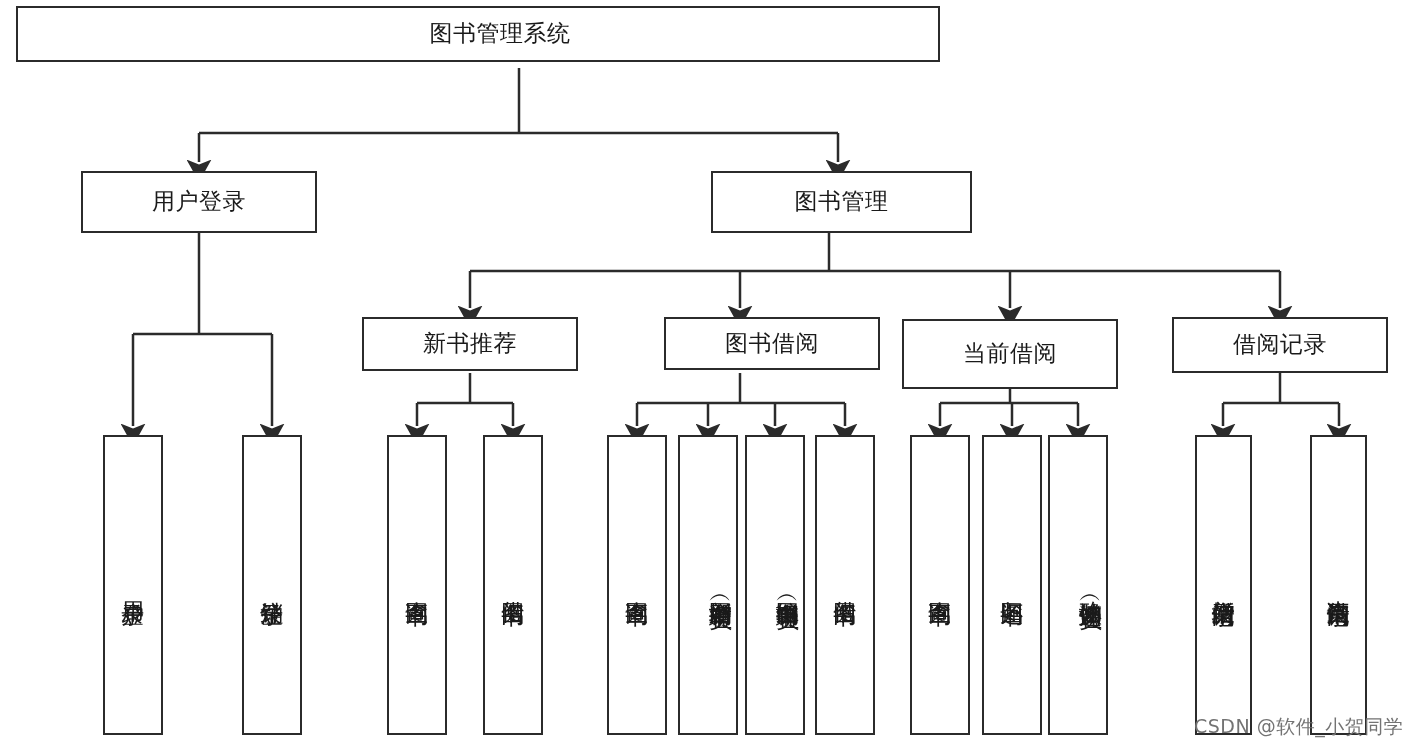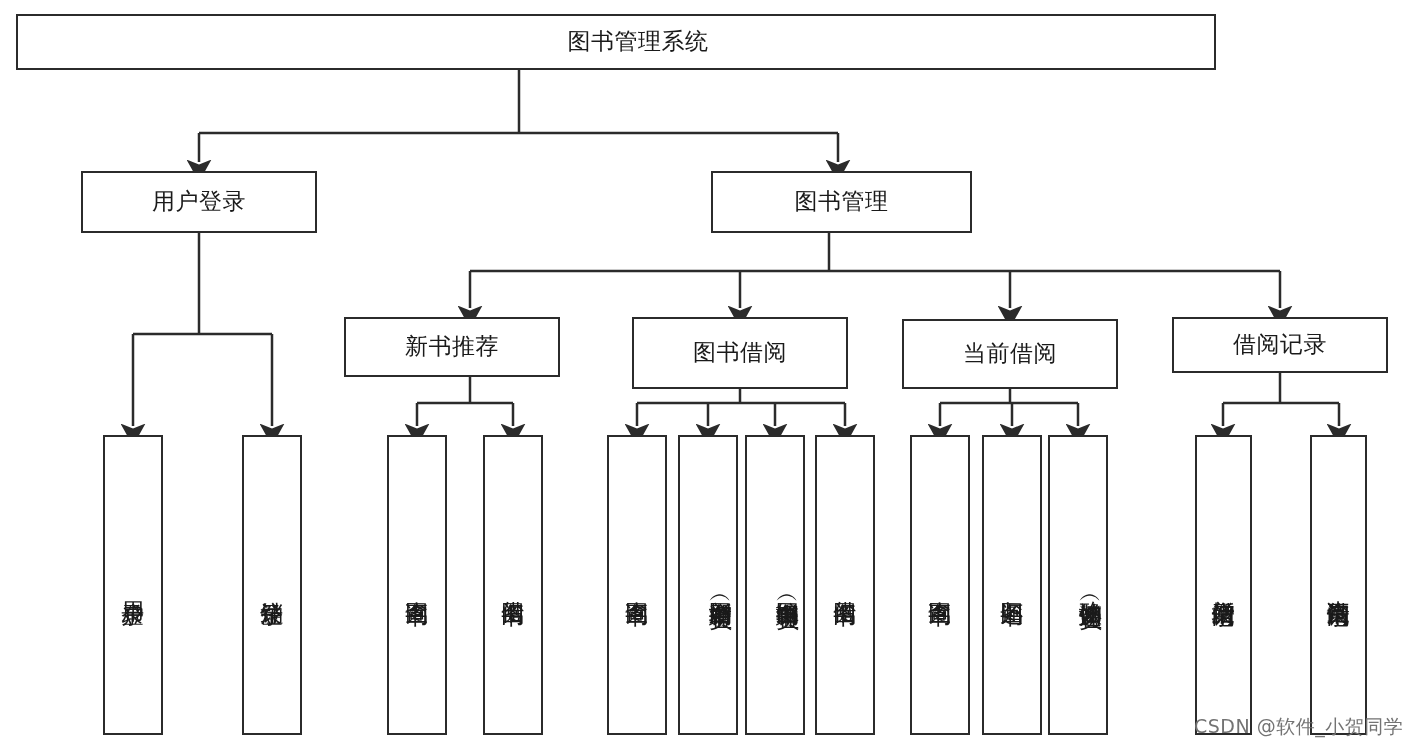--- a/index.html
+++ b/index.html
@@ -115,27 +115,27 @@
       <path d="M1012,403 L1012,426" marker-end="url(#arrow)"></path>
       <path d="M1078,403 L1078,426" marker-end="url(#arrow)"></path>
 
       <path d="M1280,373 L1280,403"></path>
       <path d="M1223,403 L1339,403"></path>
       <path d="M1223,403 L1223,426" marker-end="url(#arrow)"></path>
       <path d="M1339,403 L1339,426" marker-end="url(#arrow)"></path>
     </g>
   </svg>
 
-  <div class="node node-h node-root" style="left:16px;top:14px;width:1200px;height:56px;padding-left:44px;">图书管理系统</div>
+  <div class="node node-h node-root" style="left:16px;top:6px;width:924px;height:56px;padding-left:44px;">图书管理系统</div>
 
   <div class="node node-h" style="left:81px;top:171px;width:236px;height:62px;">用户登录</div>
   <div class="node node-h" style="left:711px;top:171px;width:261px;height:62px;">图书管理</div>
 
-  <div class="node node-h" style="left:344px;top:317px;width:216px;height:60px;">新书推荐</div>
-  <div class="node node-h" style="left:632px;top:317px;width:216px;height:72px;">图书借阅</div>
+  <div class="node node-h" style="left:362px;top:317px;width:216px;height:54px;">新书推荐</div>
+  <div class="node node-h" style="left:664px;top:317px;width:216px;height:53px;">图书借阅</div>
   <div class="node node-h" style="left:902px;top:319px;width:216px;height:70px;">当前借阅</div>
   <div class="node node-h" style="left:1172px;top:317px;width:216px;height:56px;">借阅记录</div>
 
   <div class="node node-v leaf-short" style="left:103px;top:435px;width:60px;height:300px;">用户登录</div>
   <div class="node node-v leaf-short" style="left:242px;top:435px;width:60px;height:300px;">注销登录</div>
 
   <div class="node node-v leaf-short" style="left:387px;top:435px;width:60px;height:300px;">查询图书</div>
   <div class="node node-v leaf-short" style="left:483px;top:435px;width:60px;height:300px;">借阅图书</div>
 
   <div class="node node-v leaf-short" style="left:607px;top:435px;width:60px;height:300px;">查询图书</div>

